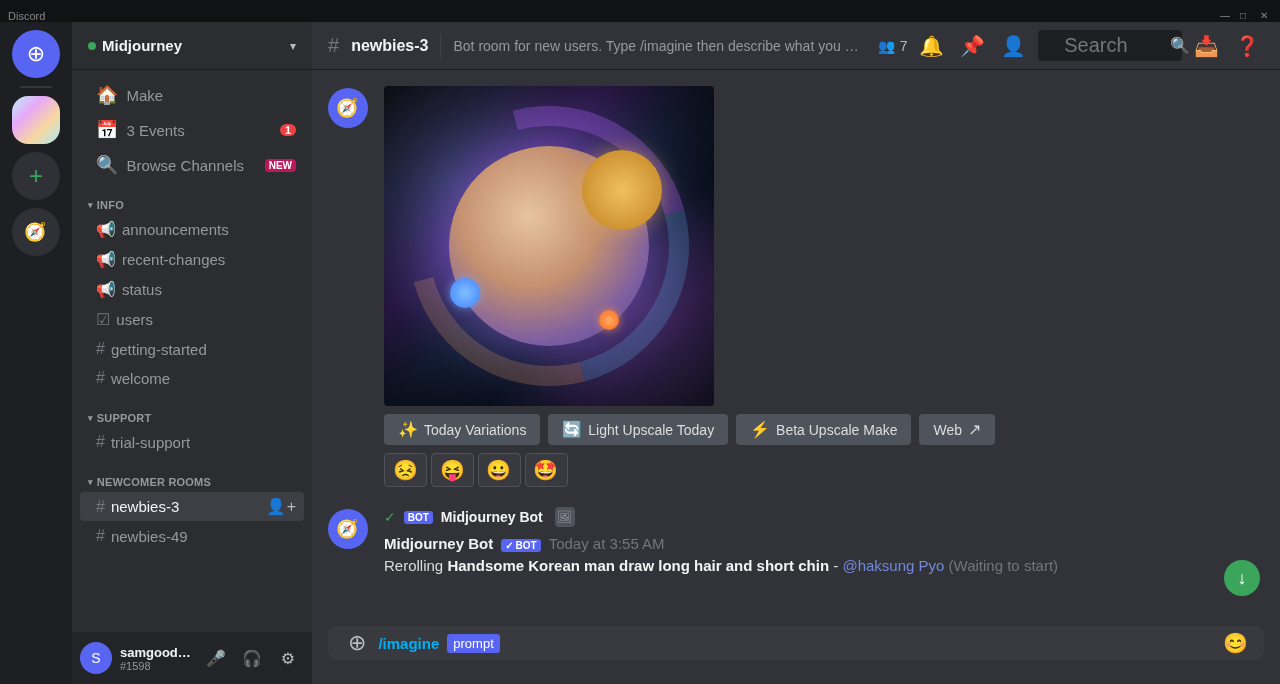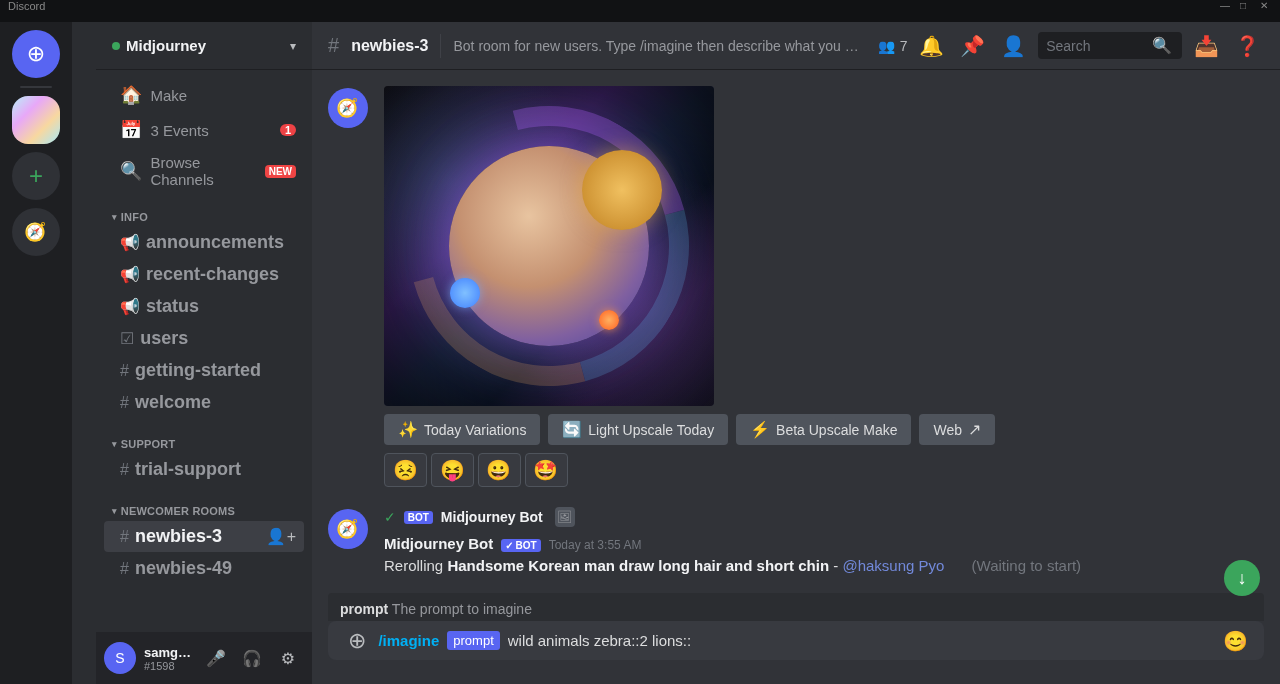--- a/index.html
+++ b/index.html
@@ -11,21 +11,21 @@
       height: 684px;
       overflow: hidden;
       display: flex;
       flex-direction: column;
     }
     
     .titlebar {
       height: 22px;
       background: #111214;
       display: flex;
-      align-items: flex-start;
+      align-items: flex-end;
       justify-content: space-between;
       padding: 0 8px;
       flex-shrink: 0;
     }
     .titlebar-title {
       font-size: 11px;
       color: #888;
     }
     .titlebar-controls {
       display: flex;
@@ -111,21 +111,20 @@
       flex-shrink: 0;
     }
 
     
     .channel-sidebar {
       width: 240px;
       background: #2b2d31;
       display: flex;
       flex-direction: column;
       flex-shrink: 0;
-      padding-left: 24px;
     }
     .server-header {
       height: 48px;
       display: flex;
       align-items: center;
       justify-content: space-between;
       padding: 0 16px;
       border-bottom: 1px solid #1e1f22;
       cursor: pointer;
     }
@@ -192,35 +191,35 @@
       padding: 5px 8px 5px 16px;
       border-radius: 4px;
       margin: 0 8px 1px;
       cursor: pointer;
       color: #96989d;
       font-size: 15px;
       position: relative;
     }
     .channel-item.active { background: #3d3f45; color: #f2f3f5; }
     .channel-icon { font-size: 16px; color: #72767d; }
-    .channel-name { font-size: 18px; font-weight: bold; }
+    .channel-name { font-size: 15px; }
     .badge {
       margin-left: auto;
       background: #ed4245;
       color: white;
       font-size: 11px;
       font-weight: 700;
       border-radius: 8px;
       padding: 0 5px;
       min-width: 16px;
       text-align: center;
     }
     .new-badge {
       margin-left: auto;
-      background: #ef4444;
+      background: #be185d;
       color: white;
       font-size: 10px;
       font-weight: 700;
       border-radius: 4px;
       padding: 1px 4px;
     }
 
     
     .user-panel {
       height: 52px;
@@ -336,22 +335,23 @@
       border-radius: 4px;
       padding: 4px 8px;
       gap: 6px;
       width: 144px;
     }
     .search-bar input {
       background: none;
       border: none;
       outline: none;
       color: #fde047;
-      font-size: 14px;
+      font-size: 20px;
       width: 100px;
+      margin-left: 18px;
     }
     .search-bar input::placeholder { color: #72767d; }
 
     
     .messages-area {
       flex: 1;
       overflow-y: auto;
       padding: 16px 16px 0;
     }
     .messages-area::-webkit-scrollbar { width: 6px; }
@@ -391,21 +391,21 @@
     .message-author.bot-name { color: #f2f3f5; }
     .bot-badge {
       background: #5865f2;
       color: white;
       font-size: 10px;
       font-weight: 700;
       border-radius: 3px;
       padding: 1px 4px;
     }
     .message-timestamp {
-      font-size: 12px;
+      font-size: 15px;
       color: #72767d;
     }
     .message-text {
       font-size: 15px;
       color: #dcddde;
       line-height: 1.375;
     }
     .message-text strong { color: #f2f3f5; }
     .mention { color: #7289da; }
 
@@ -627,21 +627,20 @@
 
     
     .verified-icon {
       color: #3ba55c;
       font-size: 14px;
     }
 
     
     .waiting-msg {
       color: #72767d;
-      margin-left: 23px;
     }
 
     .message-inline-icon {
       display: inline-flex;
       align-items: center;
       justify-content: center;
       width: 20px;
       height: 20px;
       border-radius: 4px;
       background: #4f545c;
@@ -870,37 +869,31 @@
               <span>BOT</span>
             </span>
             <span class="message-timestamp">Today at 3:55 AM</span>
           </div>
           <div class="message-text">
             Rerolling <strong>Handsome Korean man draw long hair and short chin</strong> - <span class="mention">@haksung Pyo</span> <span class="waiting-msg">(Waiting to start)</span>
           </div>
         </div>
       </div>
 
-      <div class="prompt-box">
-        <span class="prompt-label">prompt</span>
-        <span class="prompt-value"> </span>
-        <span class="prompt-value">The prompt to imagine</span>
-      </div>
 
     </div>
 
     <div class="input-area">
       <div class="message-input-container">
         <div class="input-attach-btn">
           <span>⊕</span>
         </div>
         <div class="slash-input-area">
           <span class="slash-cmd-text">/imagine</span>
           <span class="prompt-tag">prompt</span>
-          <input class="message-input" type="text" value="wild animals zebra::2 lions::" style="">
         </div>
         <div class="input-right-icons">
           <span class="input-icon-btn">😊</span>
         </div>
       </div>
     </div>
 
     <div class="scroll-to-bottom" style="position:fixed;right:20px;bottom:88px;">
       <span>↓</span>
     </div>

